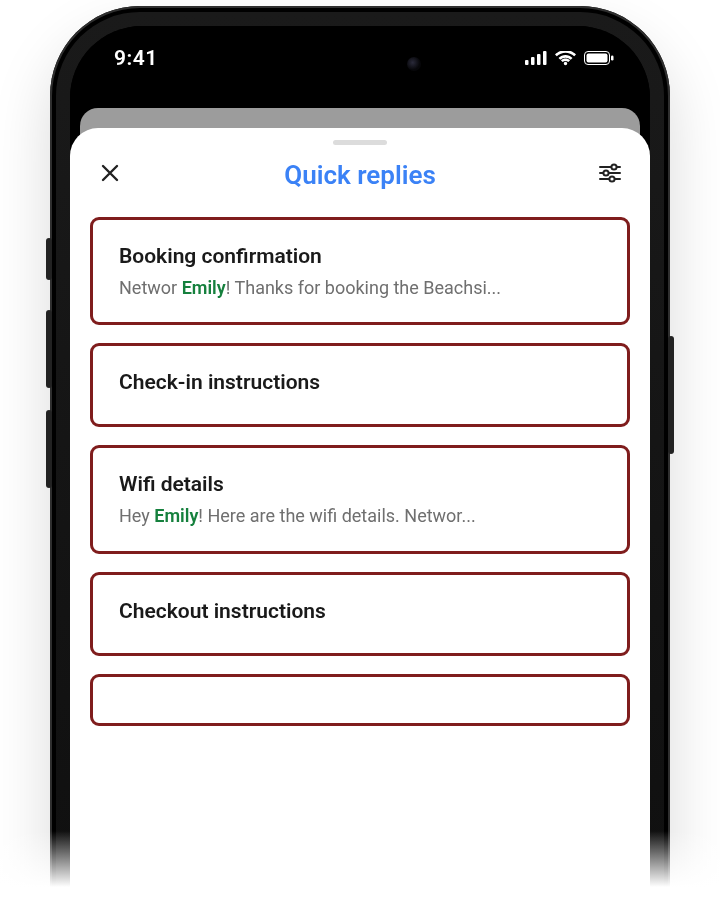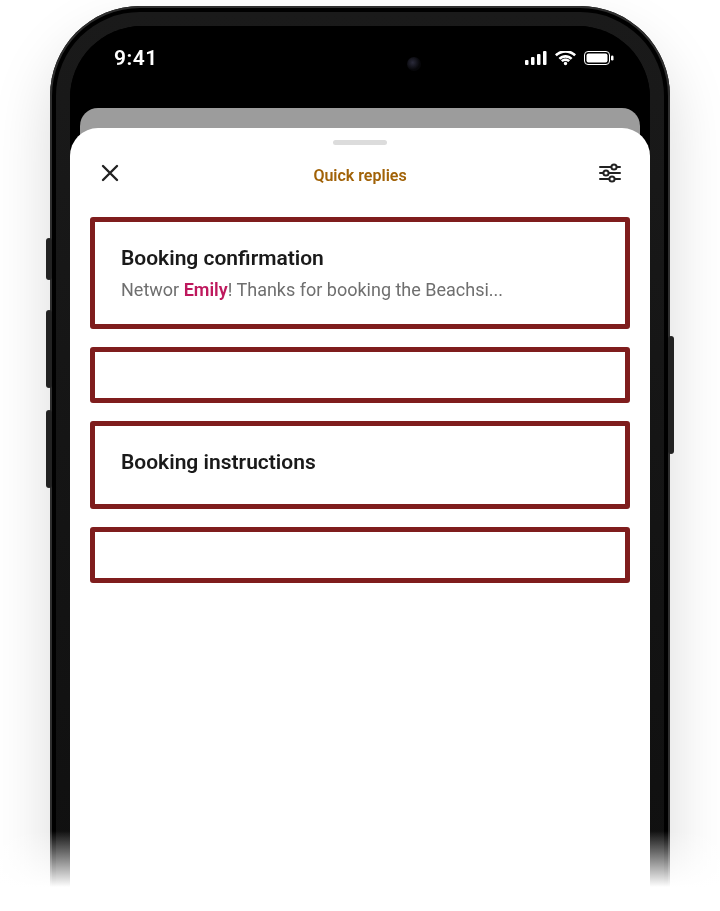--- a/index.html
+++ b/index.html
@@ -115,21 +115,21 @@
     margin: 12px auto 6px;
   }
 
   .sheet-header {
     position: relative;
     display: flex;
     align-items: center;
     justify-content: center;
     height: 48px;
   }
-  .sheet-title { font-size: 16px; font-weight: 600; color: #a16207; }
+  .sheet-title { font-size: 26px; font-weight: 600; color: #3b82f6; }
   .close-btn {
     position: absolute;
     left: 24px;
     top: 50%;
     transform: translateY(-50%);
     width: 32px; height: 32px;
     display: flex; align-items: center; justify-content: center;
     cursor: pointer;
   }
   .settings-btn {
@@ -143,41 +143,41 @@
   }
 
   .cards {
     padding: 18px 20px 0;
     display: flex;
     flex-direction: column;
     gap: 18px;
     overflow: hidden;
   }
   .card {
-    border: 5px solid #7f1d1d;
-    border-radius: 3px;
+    border: 3px solid #7f1d1d;
+    border-radius: 9px;
     padding: 24px 26px 22px;
     background: #fff;
     cursor: pointer;
   }
   .card-title {
     font-size: 21px;
     font-weight: 600;
     color: #1a1a1a;
     margin-bottom: 8px;
   }
   .card-body {
     font-size: 18px;
     color: #6f6f6f;
     line-height: 1.35;
     white-space: nowrap;
     overflow: hidden;
     text-overflow: ellipsis;
   }
-  .card-body b { color: #be185d; font-weight: 600; }
+  .card-body b { color: #15803d; font-weight: 600; }
 
   
   .fade {
     position: absolute;
     left: 0; right: 0; bottom: 0;
     height: 80px;
     background: linear-gradient(to bottom, rgba(255,255,255,0), #fff 70%);
     pointer-events: none;
     z-index: 10;
   }
@@ -255,23 +255,28 @@
               </span>
             </div>
           </div>
 
           <div class="cards" id="cards">
               <div class="card">
                 <div class="card-title">Booking confirmation</div>
                 <div class="card-body"><span>Networ </span><b>Emily</b><span>! Thanks for booking the Beachsi...</span></div>
               </div>
               <div class="card">
-              </div>
-              <div class="card">
-                <div class="card-title">Booking instructions</div>
+                <div class="card-title">Check-in instructions</div>
+              </div>
+              <div class="card">
+                <div class="card-title">Wifi details</div>
+                <div class="card-body"><span>Hey </span><b>Emily</b><span>! Here are the wifi details. Networ...</span></div>
+              </div>
+              <div class="card">
+                <div class="card-title">Checkout instructions</div>
               </div>
               <div class="card">
               </div>
             </div>
         </div>
 
       </div>
     </div>
   </div>
 

